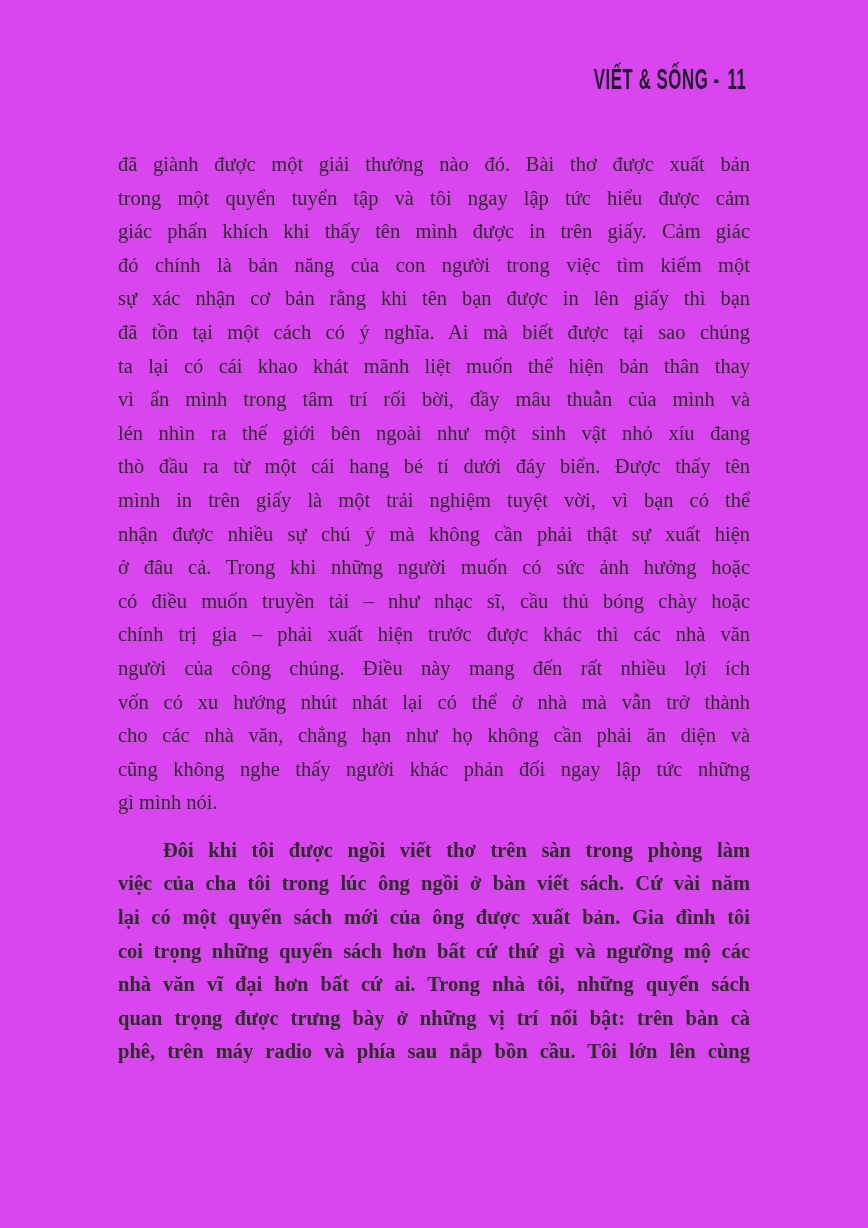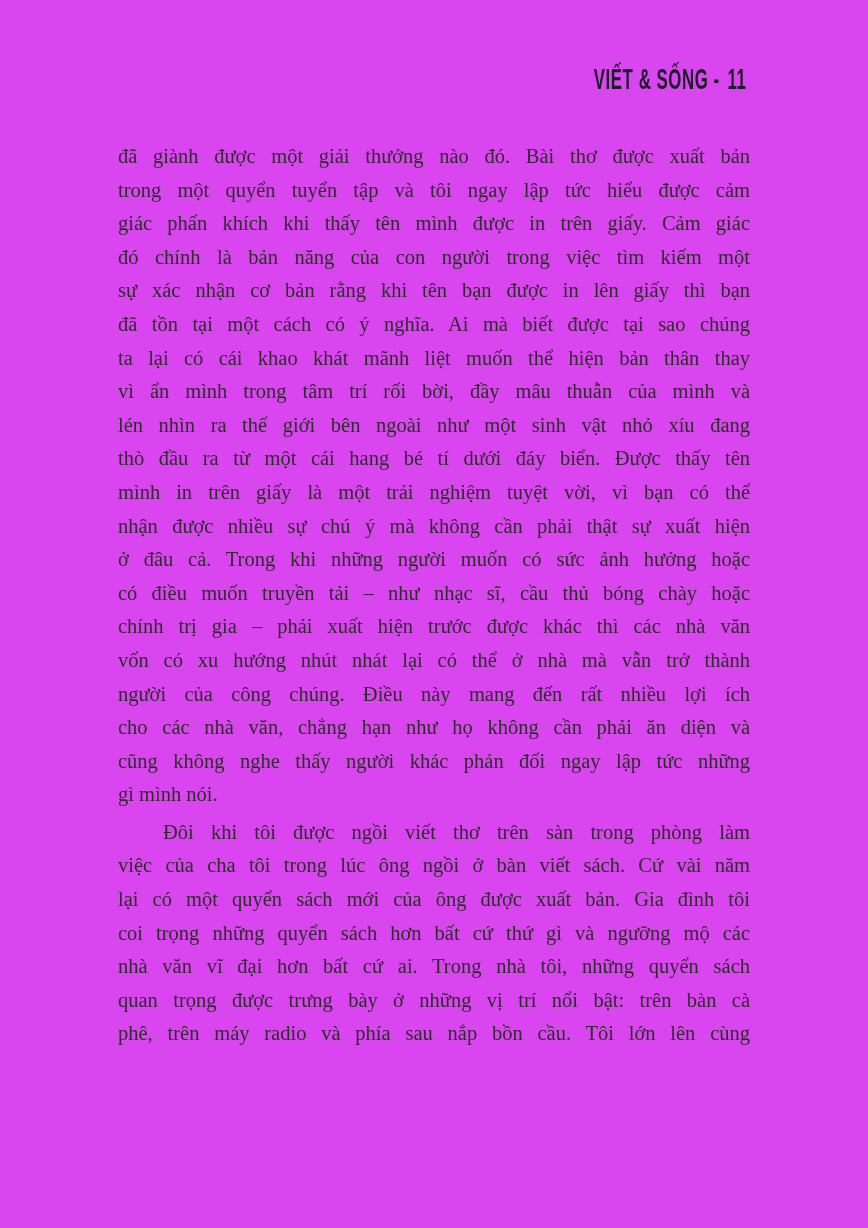--- a/index.html
+++ b/index.html
@@ -29,28 +29,28 @@
     letter-spacing: 1px;
     color: #1b1e27;
   }
   .running-header .page-number {
     margin-left: 14px;
   }
   
   .text-block {
     position: absolute;
     left: 118px;
-    top: 140px;
+    top: 148px;
     width: 632px;
     font-size: 20.5px;
     line-height: 33.6px;
     color: #2f2d2c;
   }
   .paragraph { margin: 0; }
-  .paragraph + .paragraph { margin-top: 4px; }
+  .paragraph + .paragraph { margin-top: 14px; font-weight: bold; }
   .line {
     text-align: justify;
     text-align-last: justify;
     height: 33.6px;
     overflow: hidden;
   }
   .line.para-end {
     text-align-last: left;
   }
   .line.first-indent {
@@ -77,22 +77,22 @@
       <div class="line">đã tồn tại một cách có ý nghĩa. Ai mà biết được tại sao chúng</div>
       <div class="line">ta lại có cái khao khát mãnh liệt muốn thể hiện bản thân thay</div>
       <div class="line">vì ẩn mình trong tâm trí rối bời, đầy mâu thuẫn của mình và</div>
       <div class="line">lén nhìn ra thế giới bên ngoài như một sinh vật nhỏ xíu đang</div>
       <div class="line">thò đầu ra từ một cái hang bé tí dưới đáy biển. Được thấy tên</div>
       <div class="line">mình in trên giấy là một trải nghiệm tuyệt vời, vì bạn có thể</div>
       <div class="line">nhận được nhiều sự chú ý mà không cần phải thật sự xuất hiện</div>
       <div class="line">ở đâu cả. Trong khi những người muốn có sức ảnh hưởng hoặc</div>
       <div class="line">có điều muốn truyền tải – như nhạc sĩ, cầu thủ bóng chày hoặc</div>
       <div class="line">chính trị gia – phải xuất hiện trước được khác thì các nhà văn</div>
+      <div class="line">người của công chúng. Điều này mang đến rất nhiều lợi ích</div>
       <div class="line">vốn có xu hướng nhút nhát lại có thể ở nhà mà vẫn trở thành</div>
-      <div class="line">người của công chúng. Điều này mang đến rất nhiều lợi ích</div>
       <div class="line">cho các nhà văn, chẳng hạn như họ không cần phải ăn diện và</div>
       <div class="line">cũng không nghe thấy người khác phản đối ngay lập tức những</div>
       <div class="line para-end">gì mình nói.</div>
     </div>
 
     <div class="paragraph">
       <div class="line first-indent">Đôi khi tôi được ngồi viết thơ trên sàn trong phòng làm</div>
       <div class="line">việc của cha tôi trong lúc ông ngồi ở bàn viết sách. Cứ vài năm</div>
       <div class="line">lại có một quyển sách mới của ông được xuất bản. Gia đình tôi</div>
       <div class="line">coi trọng những quyển sách hơn bất cứ thứ gì và ngưỡng mộ các</div>

